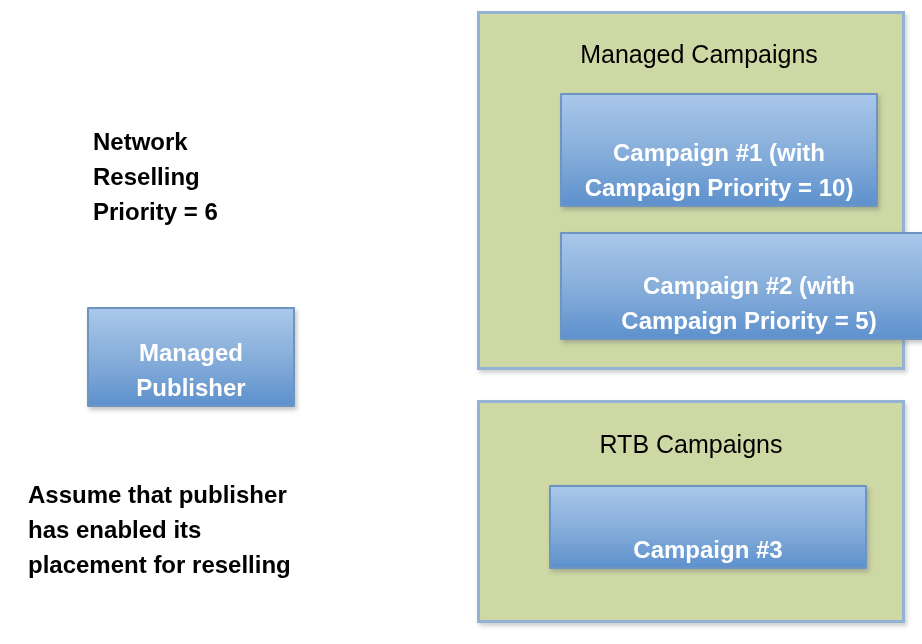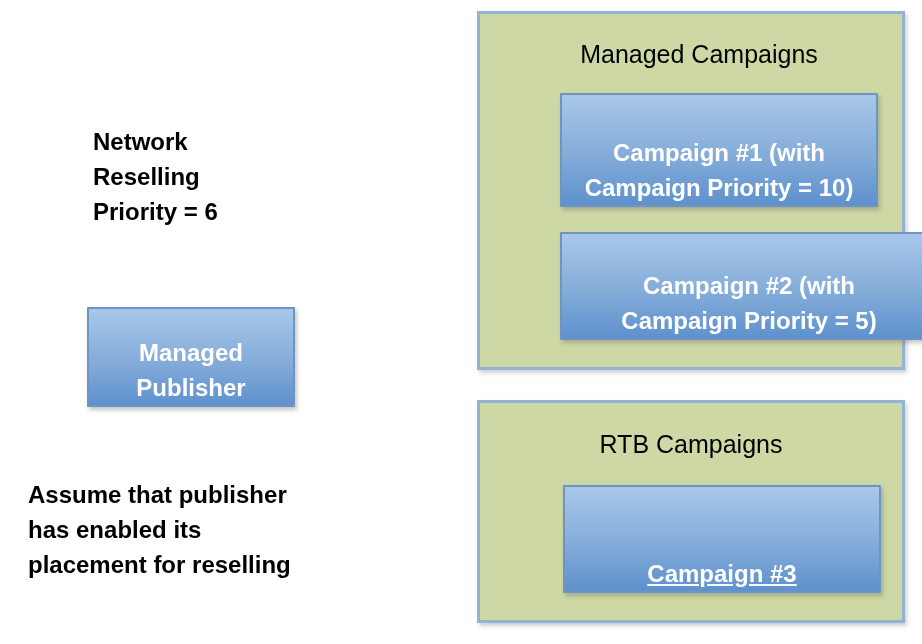--- a/index.html
+++ b/index.html
@@ -65,21 +65,21 @@
     left: 0;
     width: 100%;
     text-align: center;
     color: var(--text_dark);
     font-size: 25px;
   }
   #managed-campaigns-group .group-title { top: 26px; padding-left: 16px; }
   #rtb-campaigns-group .group-title { top: 27px; }
   #campaign-1-box { left: 52px; top: 79px; width: 318px; height: 114px; }
   #campaign-2-box { left: 52px; top: 218px; width: 378px; height: 108px; }
-  #campaign-3-box { left: 55px; top: 82px; width: 318px; height: 108px; text-decoration: underline; }
+  #campaign-3-box { left: 41px; top: 82px; width: 318px; height: 84px; }
 </style>
 </head>
 <body>
 
 <div class="canvas">
 
   <div class="note" id="network-note">Network
 Reselling
 Priority = 6</div>
 

